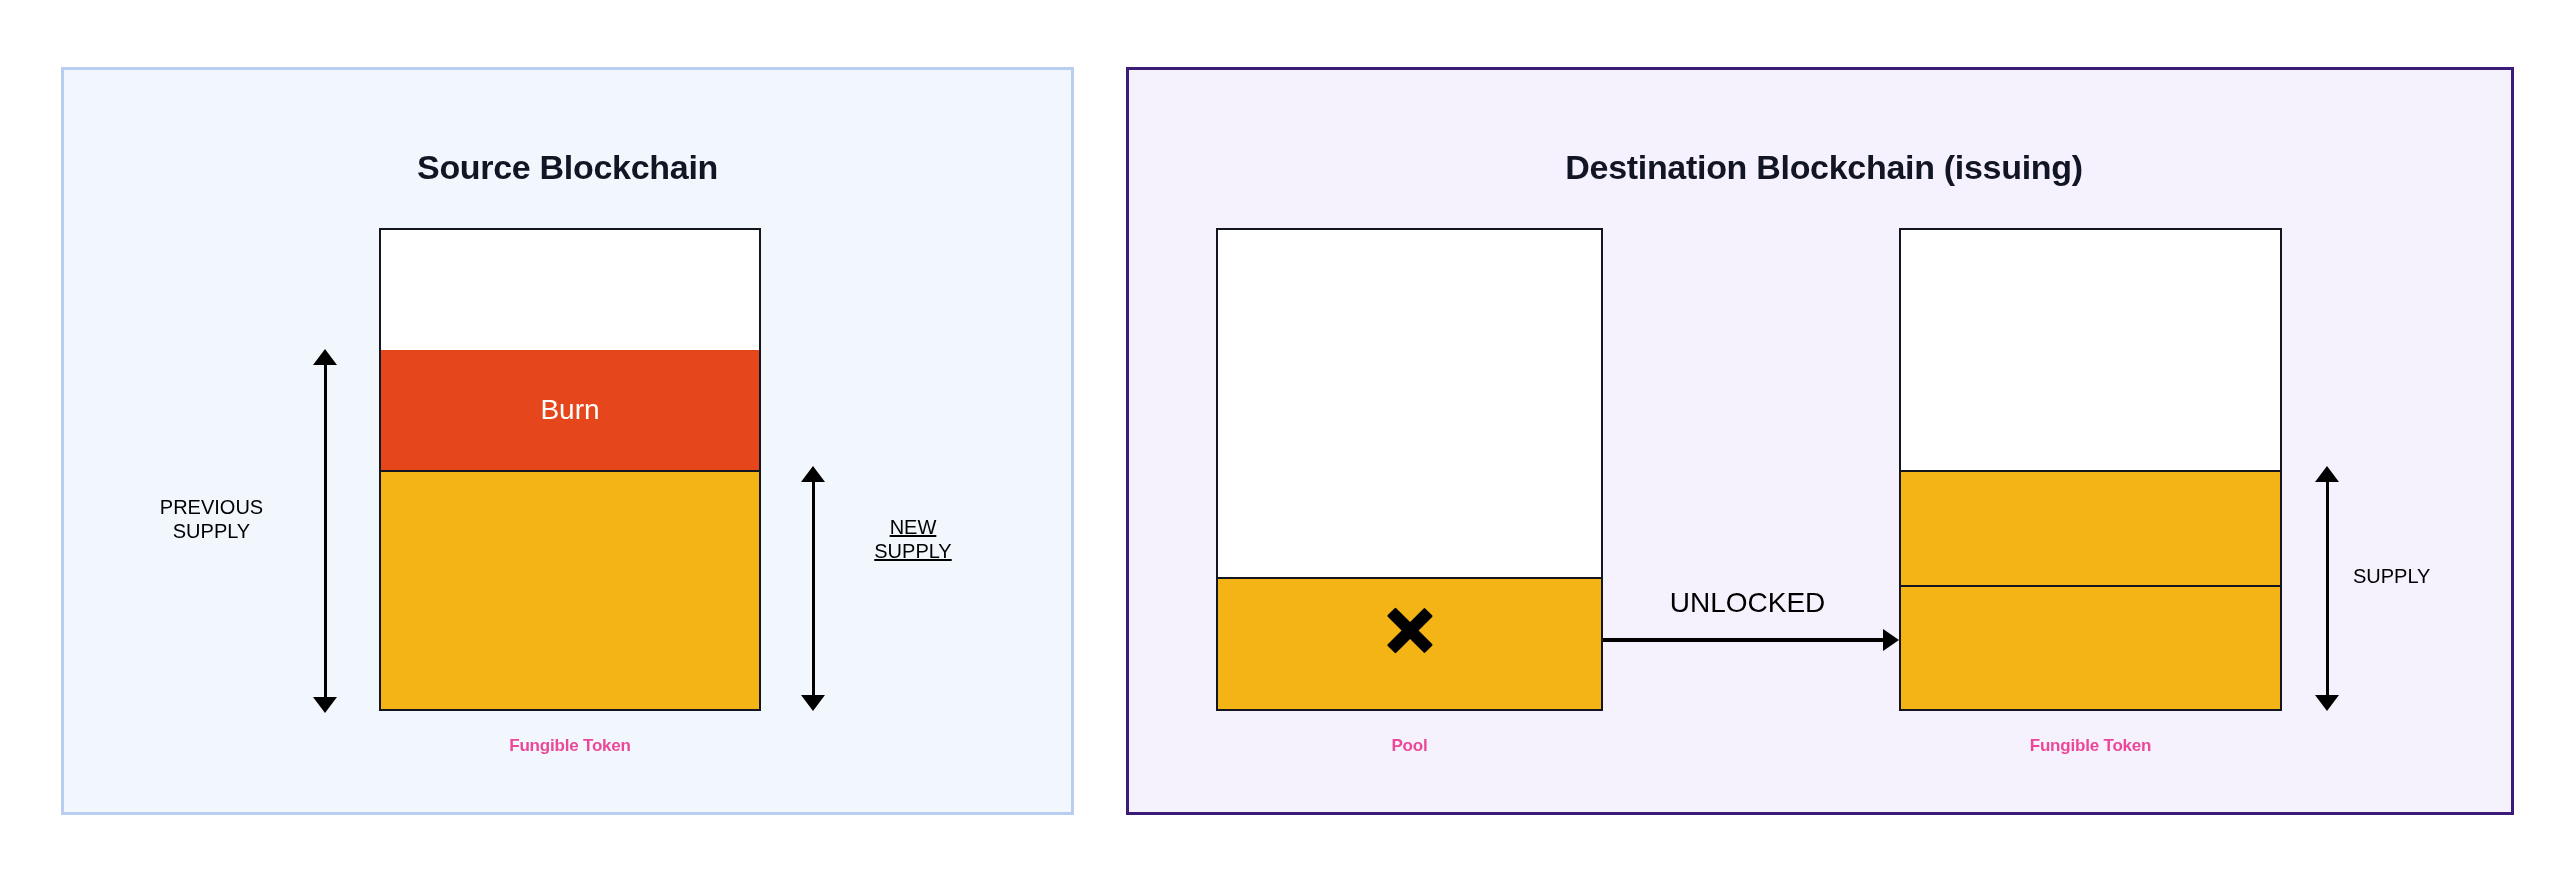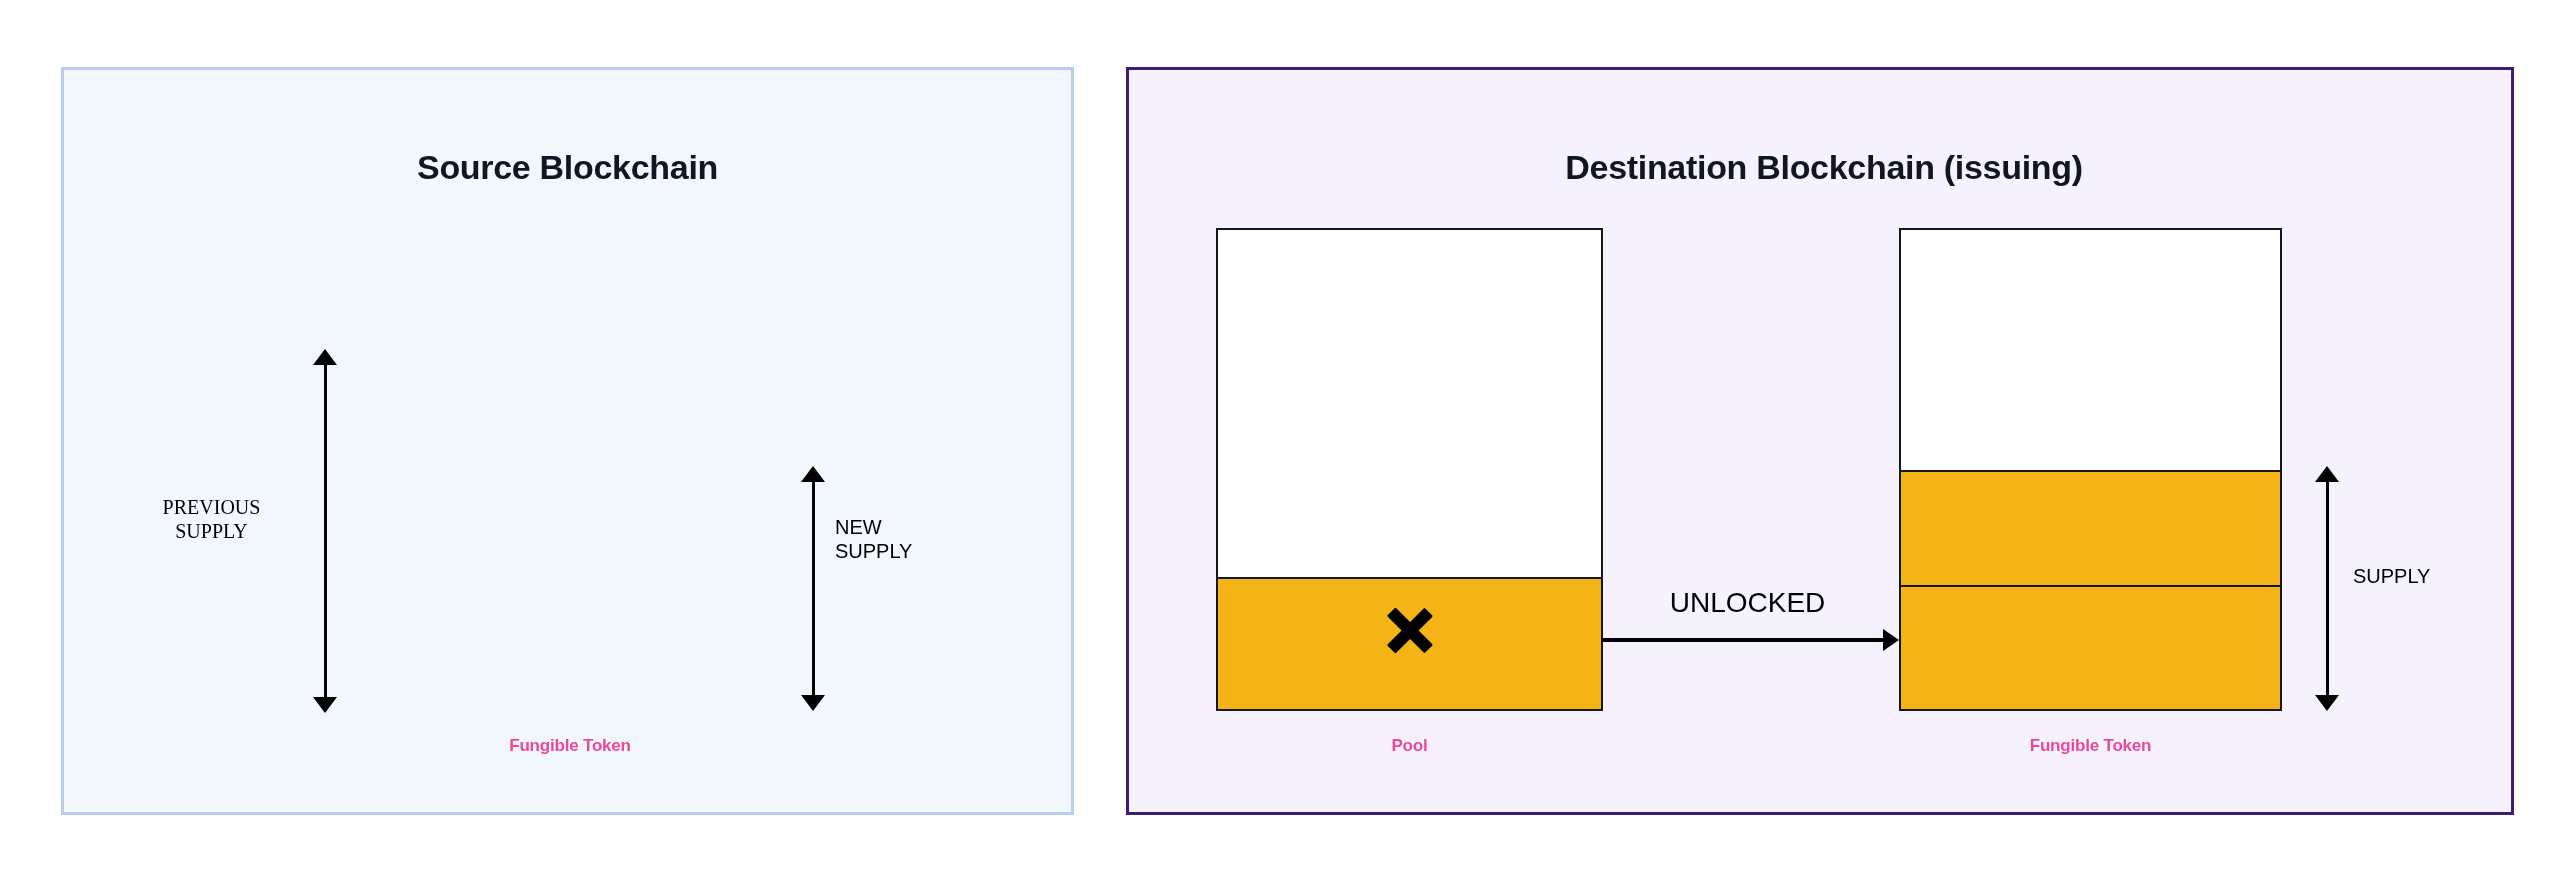--- a/index.html
+++ b/index.html
@@ -176,22 +176,22 @@
   #vdim-new      { left: 801px; top: 466px; height: 245px; }
   #vdim-supply   { left: 2315px; top: 466px; height: 245px; }
 
   .dim-label {
     position: absolute;
     font-size: 20px;
     color: #000000;
     line-height: 1.22;
     white-space: pre-line;
   }
-  #label-previous { left: 128px;  top: 495px;  width: 167px; text-align: center; font-family: Liberation Serif, serif; }
-  #label-new      { left: 835px; top: 515px;  width: 156px; text-align: left; }
+  #label-previous { left: 128px;  top: 495px;  width: 167px; text-align: center; }
+  #label-new      { left: 835px; top: 515px;  width: 156px; text-align: center; text-decoration: underline; }
   #label-supply   { left: 2353px; top: 564px; width: 167px; text-align: left; }
 
   
   .harrow {
     position: absolute;
     left: 1603px;
     top: 629px;
     width: 296px;
     height: 22px;
   }
@@ -228,20 +228,26 @@
 </style>
 </head>
 <body>
 
 <div class="canvas">
 
   <div class="panel panel-source">
     <div class="panel-title">Source Blockchain</div>
   </div>
 
+  <div class="bar" id="bar-source">
+    <div class="bar-seg" id="seg-src-burn">
+      <span class="seg-label">Burn</span>
+    </div>
+    <div class="bar-seg seg-divider-top" id="seg-src-supply"></div>
+  </div>
   <div class="bar-caption" id="caption-source">Fungible Token</div>
 
   <div class="vdim" id="vdim-previous">
     <div class="head up"></div>
     <div class="shaft"></div>
     <div class="head down"></div>
   </div>
   <div class="dim-label" id="label-previous">PREVIOUS
 SUPPLY</div>
 

